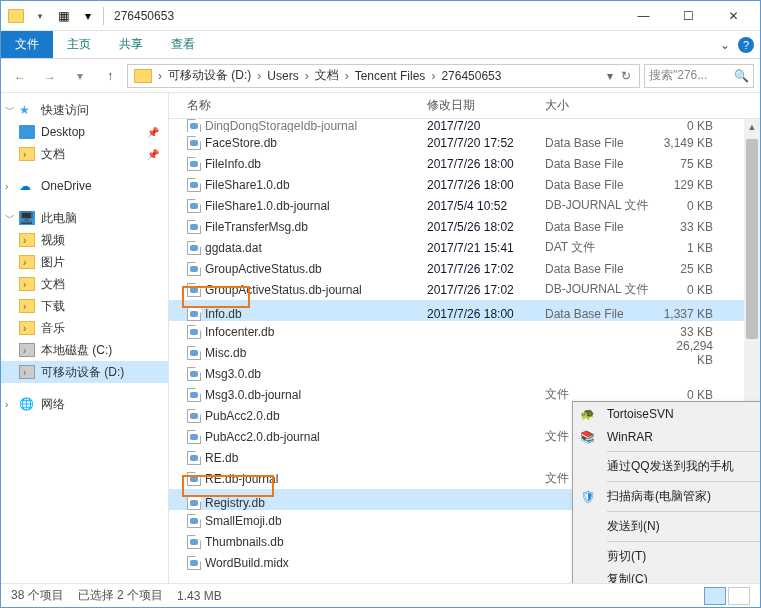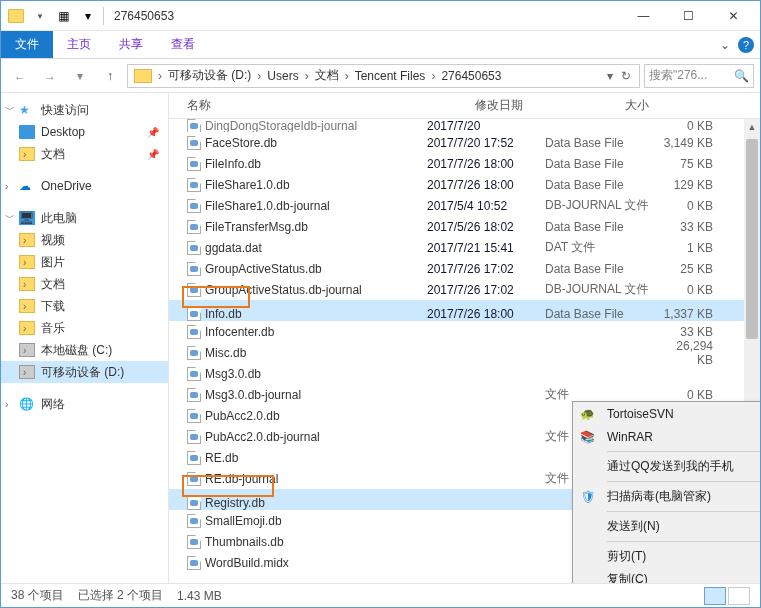--- a/index.html
+++ b/index.html
@@ -6,21 +6,21 @@
 body { width: 761px; height: 608px; background: #fff; border: 1px solid #5a9bd6; overflow: hidden; position: relative; }
 .titlebar { height: 30px; display: flex; align-items: center; padding: 0 4px; background: #fff; border-bottom: 1px solid #e5e5e5; }
 .titlebar .qat { display: flex; gap: 2px; align-items: center; }
 .titlebar .qat-btn { width: 22px; height: 22px; display: flex; align-items: center; justify-content: center; }
 .titlebar .sep { width: 1px; height: 18px; background: #ccc; margin: 0 4px; }
 .titlebar .folder-icon { width: 16px; height: 14px; background: #ffd96a; border: 1px solid #e0b84a; border-radius: 1px; position: relative; }
 .titlebar .title-text { margin-left: 6px; color: #333; }
 .titlebar .winbtns { margin-left: auto; display: flex; }
 .titlebar .winbtn { width: 45px; height: 28px; display: flex; align-items: center; justify-content: center; color: #333; }
 .ribbon { height: 28px; display: flex; align-items: stretch; border-bottom: 1px solid #d9d9d9; }
-.ribbon .tab { padding: 0 14px; display: flex; align-items: center; color: #6d28d9; }
+.ribbon .tab { padding: 0 14px; display: flex; align-items: center; color: #0f766e; }
 .ribbon .tab.file { background: #1979ca; color: #fff; }
 .ribbon .expand { margin-left: auto; display: flex; align-items: center; padding: 0 6px; gap: 8px; }
 .addrbar { height: 34px; display: flex; align-items: center; padding: 0 6px; gap: 4px; border-bottom: 1px solid #e5e5e5; }
 .navbtn { width: 26px; height: 26px; border-radius: 2px; display: flex; align-items: center; justify-content: center; color: #888; }
 .navbtn.enabled { color: #333; }
 .breadcrumb { flex: 1; height: 24px; border: 1px solid #ccc; display: flex; align-items: center; padding: 0 2px; background: #fff; overflow: hidden; }
 .breadcrumb .bc-folder { width: 18px; height: 14px; background: #ffd96a; border: 1px solid #e0b84a; margin: 0 4px; }
 .breadcrumb .crumb { padding: 0 4px; color: #333; white-space: nowrap; }
 .breadcrumb .chev { color: #666; padding: 0 2px; }
 .searchbox { width: 110px; height: 24px; border: 1px solid #ccc; display: flex; align-items: center; padding: 0 4px; color: #888; }
@@ -43,23 +43,23 @@
 .ic-pic { background: #ffd96a; border: 1px solid #e0b84a; }
 .ic-dl { background: #ffd96a; border: 1px solid #e0b84a; }
 .ic-music { background: #ffd96a; border: 1px solid #e0b84a; }
 .ic-disk { background: #ccc; border: 1px solid #999; }
 .ic-usb { background: #ccc; border: 1px solid #999; }
 .ic-net { color: #3a96dd; }
 .pin { margin-left: auto; margin-right: 8px; color: #888; font-size: 10px; }
 .filelist { flex: 1; position: relative; overflow: hidden; }
 .columns { height: 26px; display: flex; align-items: center; border-bottom: 1px solid #e5e5e5; color: #555; }
 .col-name { width: 258px; padding-left: 18px; }
-.col-date { width: 118px; margin-left: 48px; }
+.col-date { width: 118px; }
 .col-type { width: 112px; }
-.col-size { width: 68px; text-align: right; padding-right: 12px; }
+.col-size { width: 68px; padding-right: 12px; }
 .rows { }
 .row { height: 21px; display: flex; align-items: center; position: relative; }
 .row.selected { background: #cce8ff; align-items: flex-end; }
 .row .cell-name { width: 258px; padding-left: 18px; display: flex; align-items: center; gap: 4px; color: #333; }
 .row .cell-date { width: 118px; color: #0f172a; }
 .row .cell-type { width: 112px; color: #666; white-space: nowrap; overflow: hidden; }
 .row .cell-size { width: 68px; text-align: right; padding-right: 12px; color: #666; }
 .file-icon { width: 14px; height: 14px; border: 1px solid #aaa; background: #fff; position: relative; flex-shrink: 0; }
 .file-icon::before { content: ""; position: absolute; right: -1px; top: -1px; border-width: 3px; border-style: solid; border-color: #fff #fff transparent transparent; }
 .file-icon.db::after { content: ""; position: absolute; left: 2px; top: 3px; width: 8px; height: 6px; background: #6aa0d8; border-radius: 2px; }

